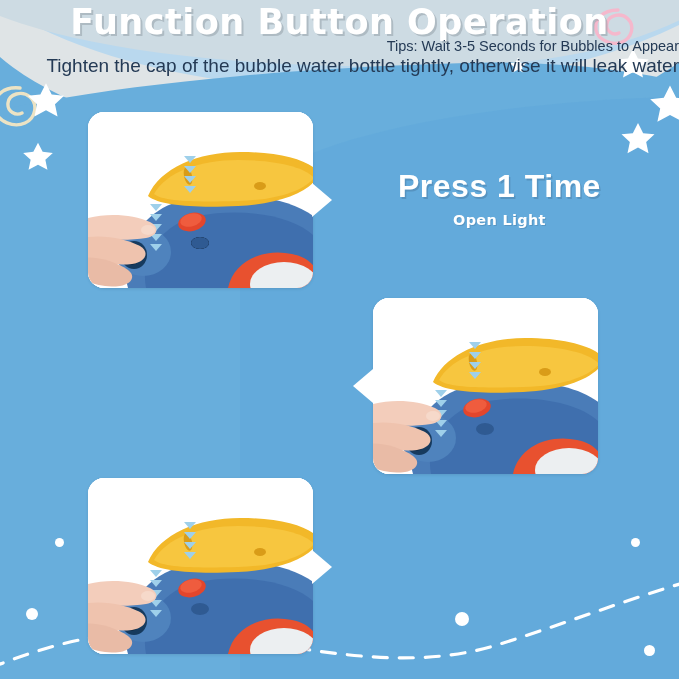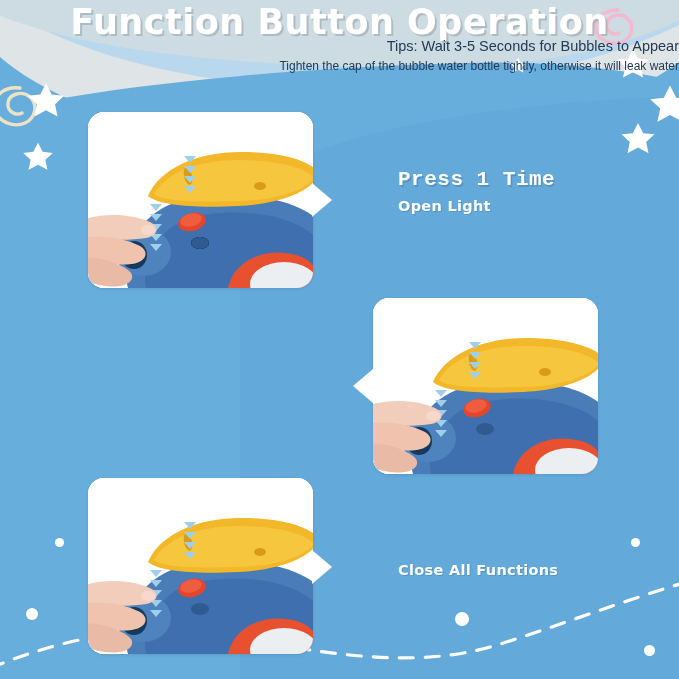--- a/index.html
+++ b/index.html
@@ -60,49 +60,50 @@
     font-family:"DejaVu Sans", sans-serif;
     font-weight:bold;font-size:35px;letter-spacing:.5px;
     color:#ffffff;
     text-shadow:2px 2px 0 rgba(150,160,170,.55);
   }
   .tips{
     position:absolute;left:0;right:0;top:36px;text-align:right;
     color:#243a55;font-size:14.5px;line-height:20px;
     font-family:"Liberation Sans", sans-serif;
   }
-  .tips .l2{font-size:12px;}
+  .tips .l2{font-size:19px;}
 
   
   .panel{
     position:absolute;background:#ffffff;border-radius:16px;
     overflow:hidden;box-shadow:0 1px 3px rgba(40,70,100,.18);
   }
   .panel .photo{position:absolute;inset:0;overflow:hidden;background:#fff;}
   .pointer{
     position:absolute;width:0;height:0;border-top:17px solid transparent;
     border-bottom:17px solid transparent;
   }
   .pointer.right{border-left:20px solid #ffffff;}
   .pointer.left{border-right:20px solid #ffffff;}
 
   
   .cap{position:absolute;}
   .cap .big{
-    font-family:Liberation Mono, monospace;font-weight:bold;
-    font-size:21px;color:#ffffff;letter-spacing:.5px;
+    font-family:Liberation Sans, sans-serif;font-weight:bold;
+    font-size:32px;color:#ffffff;letter-spacing:.5px;
     text-shadow:1.5px 1.5px 0 rgba(70,120,160,.45);
     white-space:nowrap;
   }
   .cap .small{
     margin-top:7px;
     font-family:"DejaVu Sans", sans-serif;font-weight:bold;
     font-size:14.5px;color:#ffffff;letter-spacing:.3px;
     text-shadow:1px 1px 0 rgba(70,120,160,.4);
     white-space:nowrap;
+    text-align:center;
   }
 </style>
 </head>
 <body>
 
 <div class="stage">
 
   <div class="bg-base"></div>
   <div class="bg-wave-pale"></div>
   <div class="bg-wave-sky"></div>
@@ -293,16 +294,15 @@
         <path d="M-6 108 C16 100 44 102 62 110 C72 115 70 124 58 126 C40 129 10 128 -6 124 Z" fill="#f3cdbb"></path>
         <path d="M-6 126 C14 122 36 126 52 134 C62 140 58 150 44 152 C26 154 4 150 -6 144 Z" fill="#efc3ae"></path>
         <path d="M-6 146 C10 144 28 150 40 158 C48 164 44 172 32 174 C16 176 2 172 -6 166 Z" fill="#e9bba6"></path>
         <ellipse cx="60" cy="118" rx="7" ry="5" fill="#f6d9ca"></ellipse>
       </svg>
     </div>
   </div>
   <div class="pointer right" style="left:312px;top:550px;"></div>
 
   <div class="cap" style="left:398px;top:555px;">
-    <div class="small">Close All Functions</div>
   </div>
 
 </div>
 
 </body></html>

